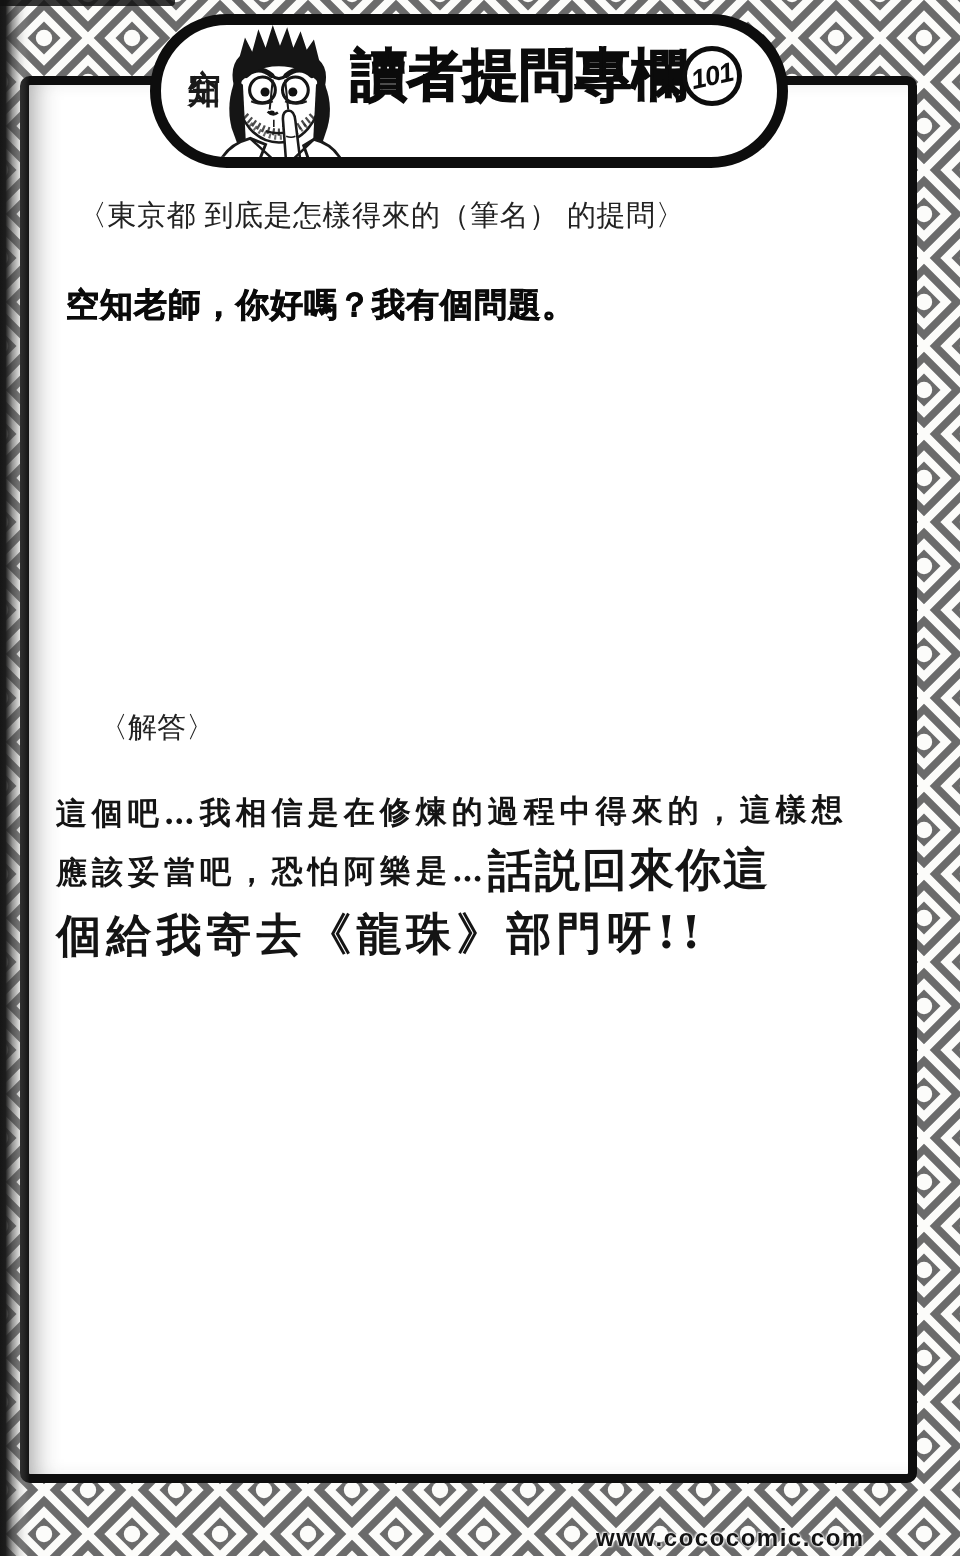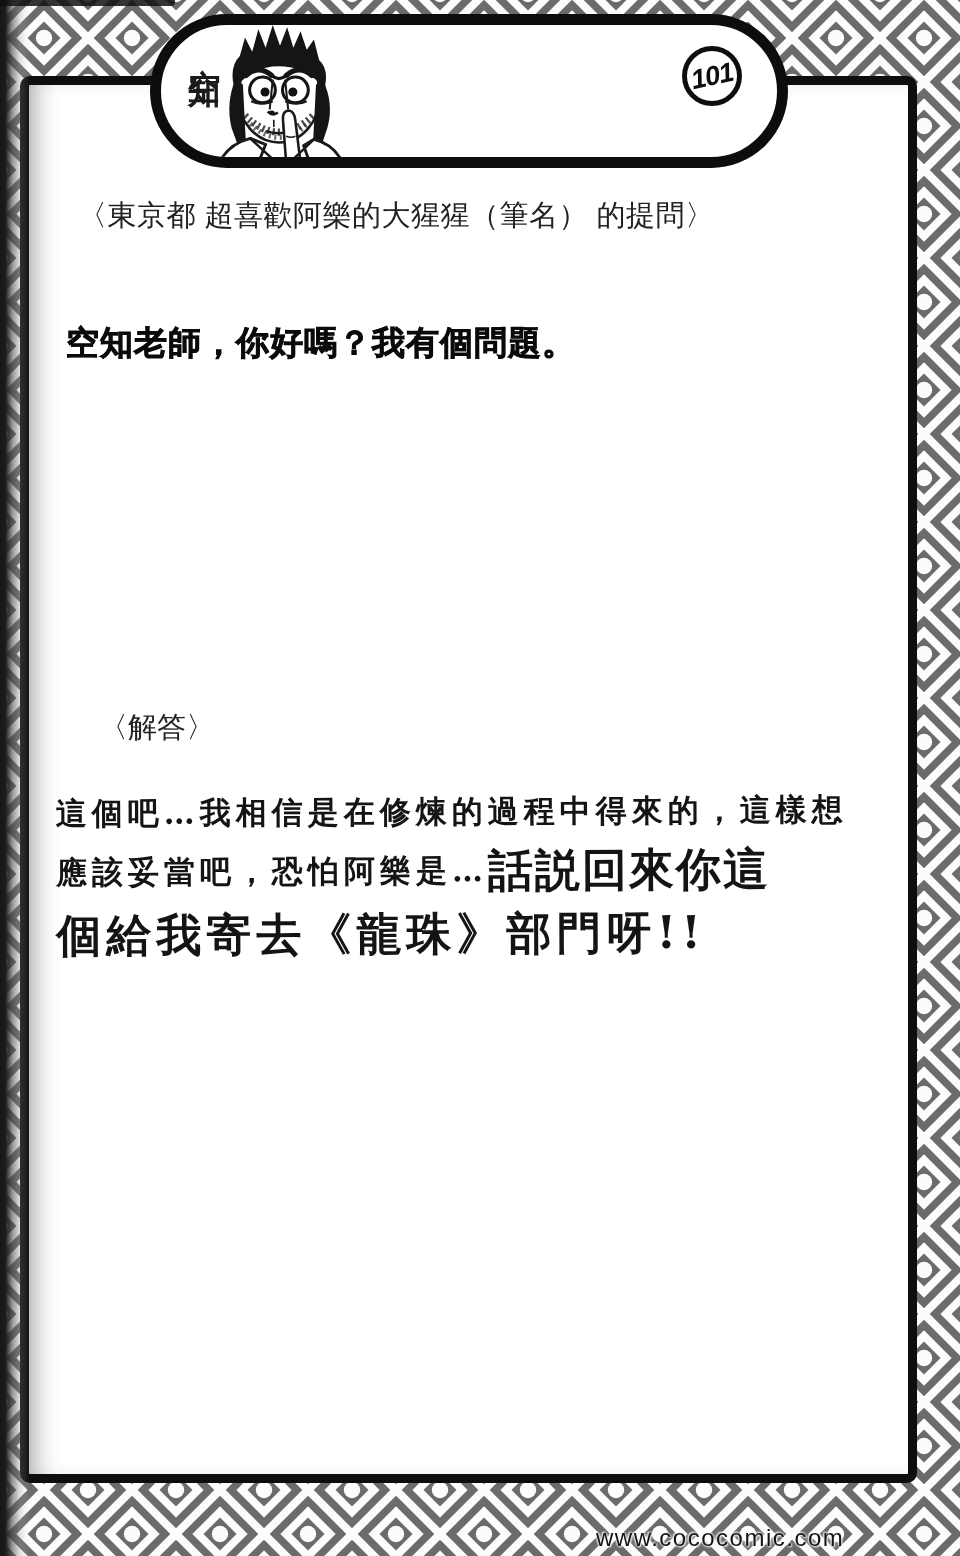--- a/index.html
+++ b/index.html
@@ -51,39 +51,39 @@
     font-size:27px;font-weight:800;font-style:italic;letter-spacing:-1px;
     transform:rotate(-12deg);color:#0d0d0d;
   }
   .attribution{
     position:absolute;left:78px;top:196px;z-index:4;
     font-size:29px;font-weight:500;letter-spacing:.5px;color:#222;white-space:nowrap;
   }
   .question{
     position:absolute;left:66px;top:279px;z-index:4;
     font-size:33px;font-weight:900;line-height:51px;letter-spacing:1px;color:#0a0a0a;
-    -webkit-text-stroke:.8px #0a0a0a;white-space:nowrap;margin-top:38px;
+    -webkit-text-stroke:.8px #0a0a0a;white-space:nowrap;
   }
   .answer-label{
     position:absolute;left:58px;top:708px;z-index:4;
     font-size:29px;font-weight:500;color:#222;margin-left:41px;
   }
   .answer{
     position:absolute;left:56px;top:782px;width:860px;z-index:4;
     font-family:"DejaVu Serif","Liberation Serif",serif;color:#141414;
     transform:rotate(-.3deg);white-space:nowrap;
   }
   .answer .a-line1{font-size:31px;font-weight:700;letter-spacing:5px;line-height:58px;height:58px;}
   .answer .a-line2{line-height:60px;height:60px;}
   .answer .a-normal{font-size:31px;font-weight:700;letter-spacing:5px;}
   .answer .a-big{font-size:45px;font-weight:900;letter-spacing:2px;vertical-align:-5px;}
   .answer .a-line3{font-size:45px;font-weight:900;letter-spacing:5px;line-height:64px;margin-top:2px;}
   .watermark{
     position:absolute;left:596px;top:1524px;z-index:3;
-    font-size:24px;font-weight:400;letter-spacing:1.5px;color:#151515;
+    font-size:24px;font-weight:700;letter-spacing:1.5px;color:#151515;
     text-shadow:0 0 3px #fff,1px 1px 2px #fff,-1px -1px 2px #fff;white-space:nowrap;
   }
 </style>
 </head>
 <body>
 
 <svg class="pattern-layer" width="960" height="1556" aria-hidden="true">
   <defs>
     <g id="motif">
       <path d="M0,-33 L33,0 L0,33 L-33,0 Z" fill="none" stroke="#6b6b6b" stroke-width="7.5"></path>
@@ -138,27 +138,28 @@
     <path d="M100,56 Q112,80 105,104 L97,128 Q92,130 91,122 L94,62 Z" fill="#151515"></path>
 
     <path d="M79,138 L74,97 Q73,87 67,87 Q61,88 62,97 L65,138 Z" fill="#fff" stroke="#1a1a1a" stroke-width="2.5"></path>
     <path d="M65,112 Q70,114 74,112" fill="none" stroke="#1a1a1a" stroke-width="1.6"></path>
 
     <path d="M0,138 Q8,120 30,114 L45,120 L38,138 Z" fill="#fff" stroke="#1a1a1a" stroke-width="2.8"></path>
     <path d="M120,138 Q112,120 92,115 L82,121 L88,138 Z" fill="#fff" stroke="#1a1a1a" stroke-width="2.8"></path>
     <path d="M30,114 L56,138 M92,115 L68,138" fill="none" stroke="#1a1a1a" stroke-width="2.4"></path>
   </svg>
 
+  <div class="capsule-title">讀者提問專欄</div>
 
   <div class="issue-circle">
     <span>101</span>
   </div>
 </div>
 
-<div class="attribution">〈東京都 超喜歡阿樂的大猩猩（筆名） 的提問〉</div>
+<div class="attribution">〈東京都 到底是怎樣得來的（筆名） 的提問〉</div>
 
 <div class="question">
   <div>空知老師，你好嗎？我有個問題。</div>
 </div>
 
 <div class="answer-label">〈解答〉</div>
 
 <div class="answer">
   <div class="a-line1">這個吧…我相信是在修煉的過程中得來的，這樣想</div>
   <div class="a-line2"><span class="a-normal">應該妥當吧，恐怕阿樂是…</span><span class="a-big">話説回來你這</span></div>

